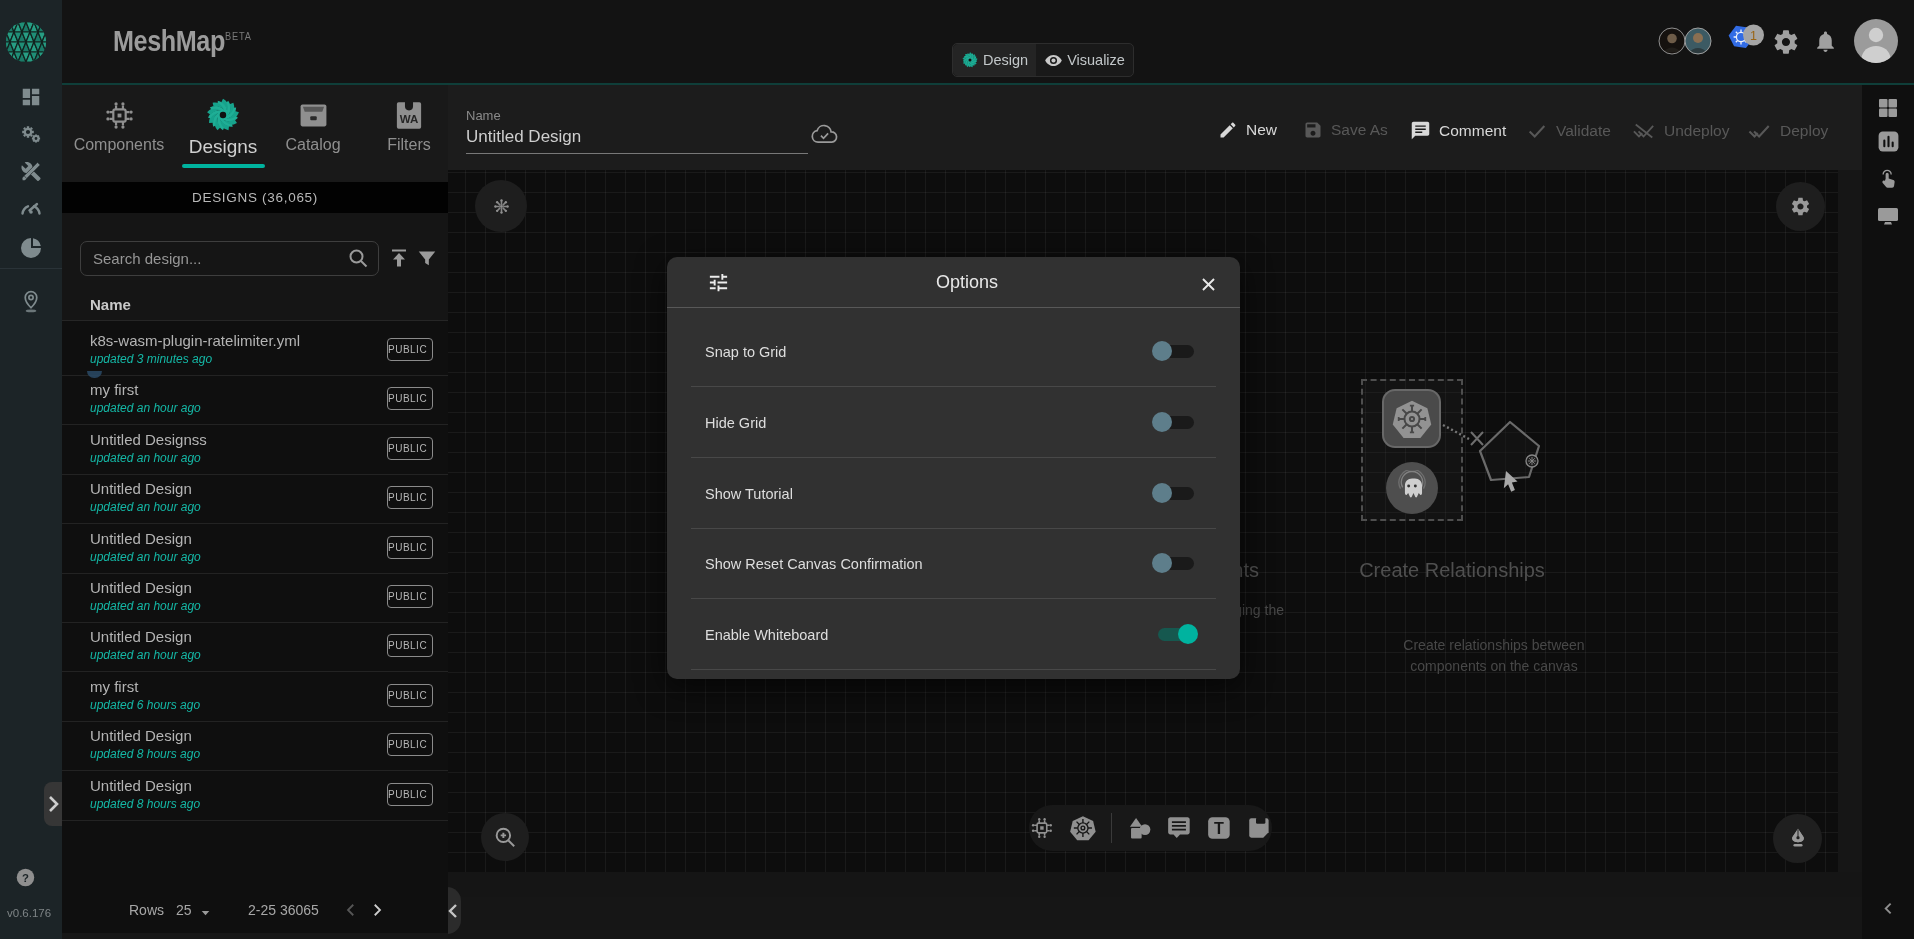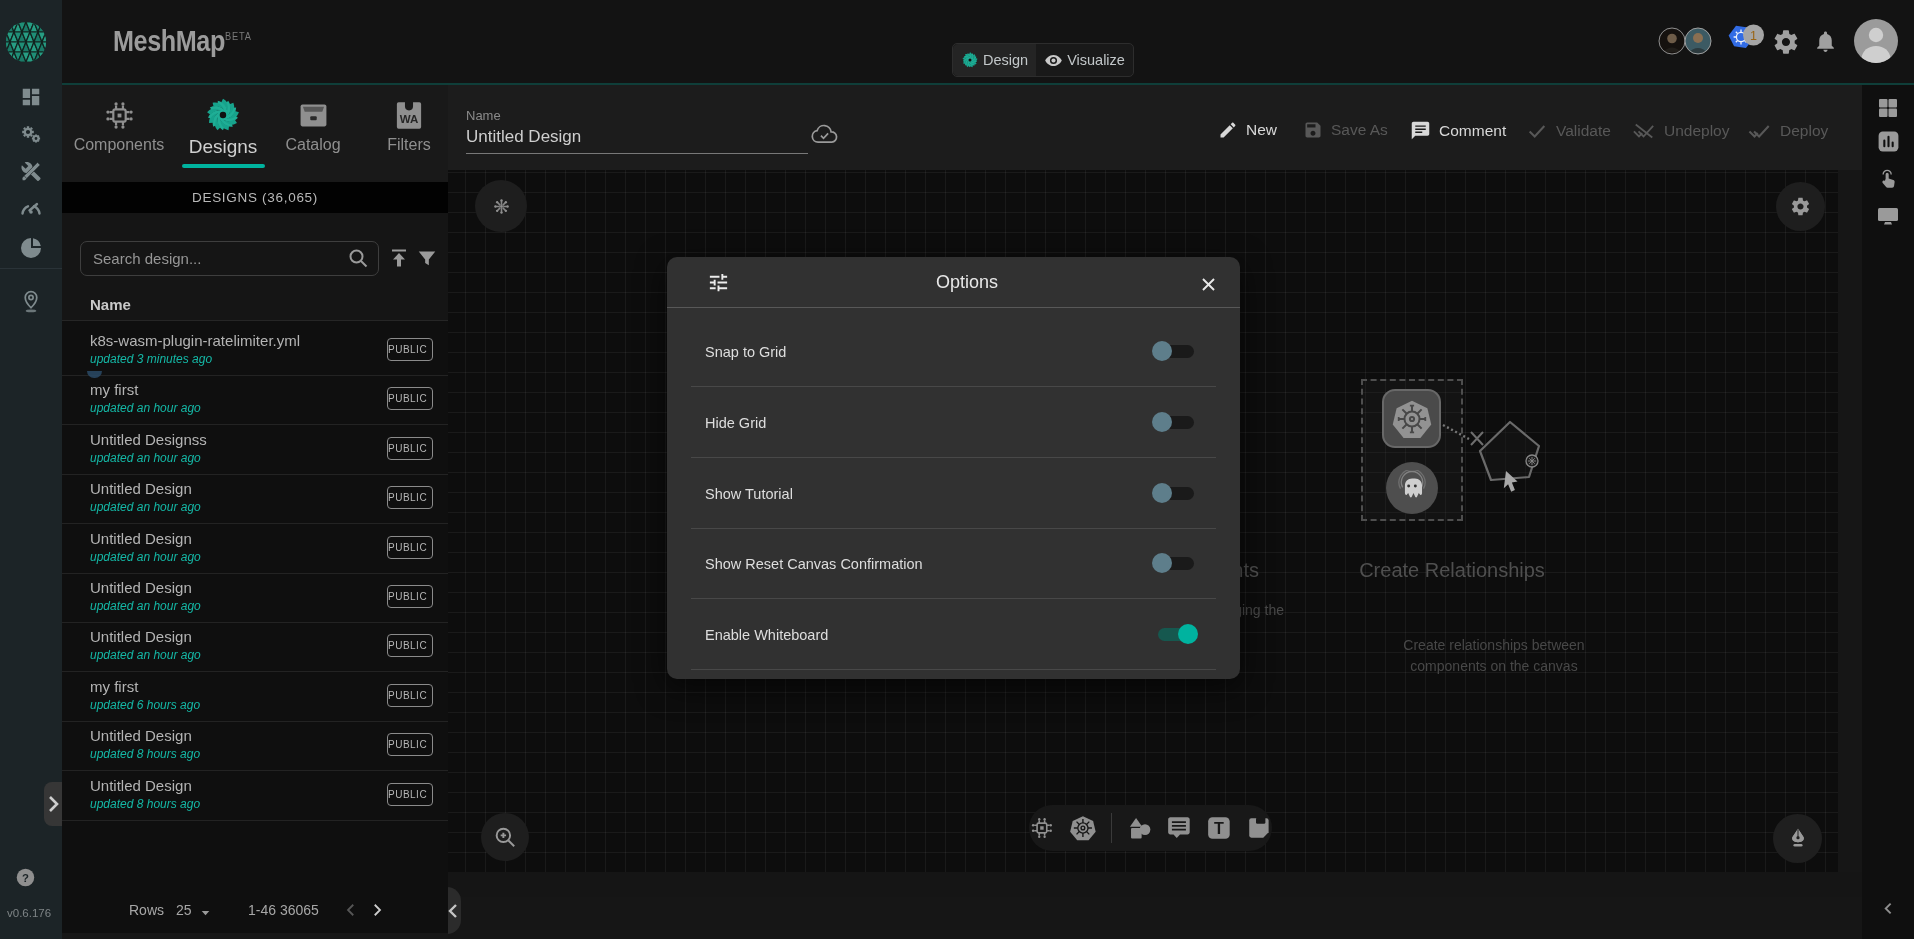--- a/index.html
+++ b/index.html
@@ -423,21 +423,21 @@
         <div class="rs">updated 8 hours ago</div>
         <div class="chip">PUBLIC</div>
       </div>
     </div>
   <div id="pager">
     <span style="position:absolute;left:67px;">Rows</span>
     <span style="position:absolute;left:114px;">25</span>
     <svg class="abs" style="left:137px;top:4px;" width="13" height="13" viewBox="0 0 24 24" fill="#9a9a9a">
         <path d="M5 9 h14 l-7 8 z"></path>
       </svg>
-    <span style="position:absolute;left:186px;">1-46 36065</span>
+    <span style="position:absolute;left:186px;">2-25 36065</span>
     <svg class="abs" style="left:280px;top:-1px;" width="18" height="18" viewBox="0 0 24 24" fill="none" stroke="#565656" stroke-width="2.4">
         <path d="M15 5 L8 12 L15 19"></path>
       </svg>
     <svg class="abs" style="left:306px;top:-1px;" width="18" height="18" viewBox="0 0 24 24" fill="none" stroke="#cecece" stroke-width="2.4">
         <path d="M9 5 L16 12 L9 19"></path>
       </svg>
   </div>
 
   <div style="position:absolute;left:25px;top:286px;width:15px;height:7px;border-radius:0 0 8px 8px;background:#2a4a66;opacity:0.85;"></div>
 </div>

